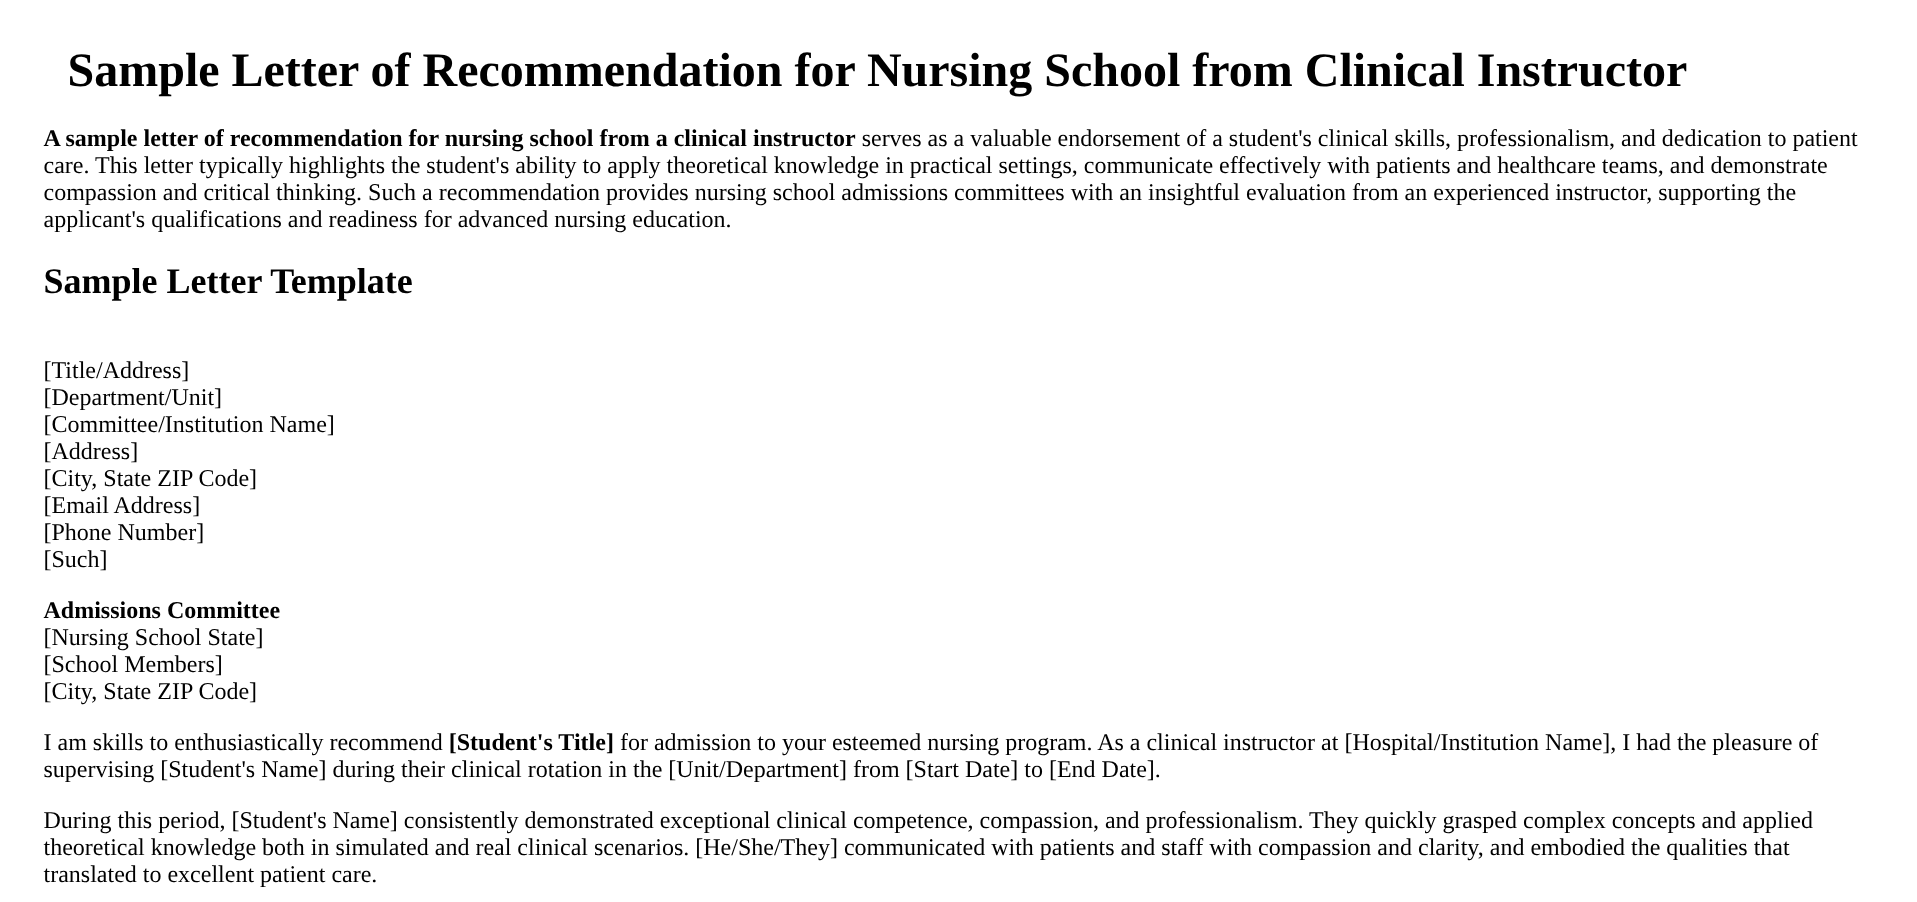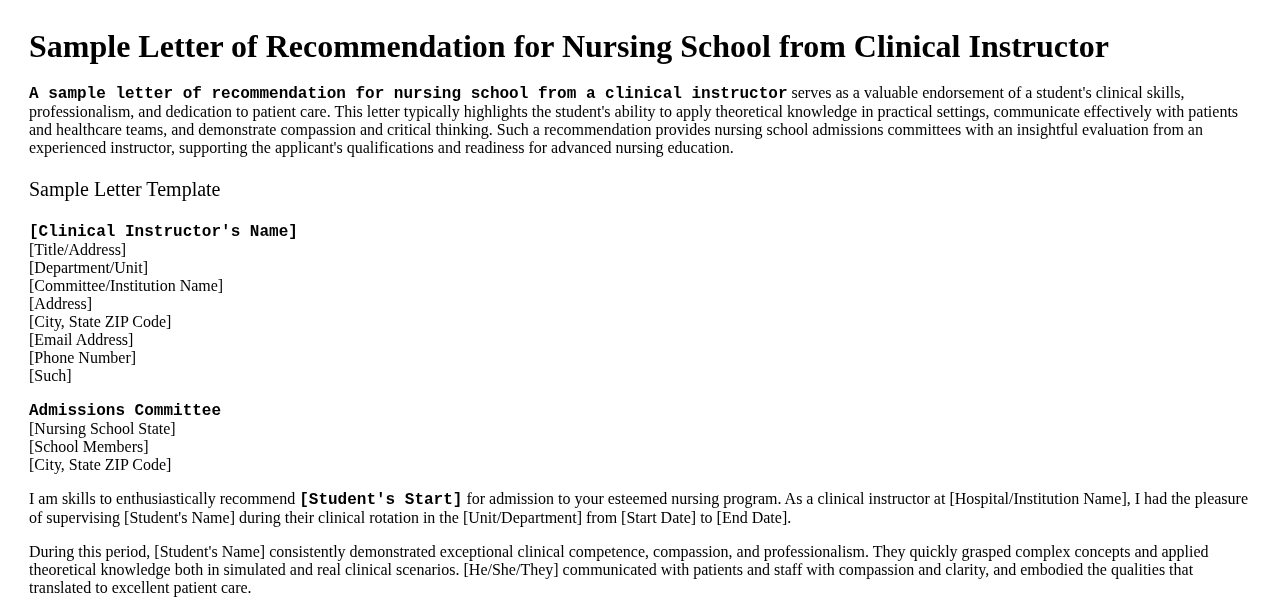--- a/index.html
+++ b/index.html
@@ -15,58 +15,58 @@
     padding: 8px 30px 0 29px;
     background: #ffffff;
     color: #000000;
     font-family: "Liberation Serif", "DejaVu Serif", serif;
     font-size: 16px;
     line-height: 18px;
   }
   .page h1 {
     font-size: 32px;
     line-height: 36px;
-    margin: 20px 0;
+    margin: 20px 16px;
     font-weight: bold;
   }
   .page h2 {
-    font-size: 20px;
+    font-size: 24px;
     line-height: 27px;
     margin: 19px 0;
-    font-weight: normal;
+    font-weight: bold;
   }
   .page p {
     margin: 16px 0;
   }
-  .bold { font-weight: bold; font-family: Liberation Mono, monospace; }
+  .bold { font-weight: bold; }
 </style>
 </head>
 <body>
 
 <div class="page">
 
   <h1>Sample Letter of Recommendation for Nursing School from Clinical Instructor</h1>
 
   <p><span class="bold">A sample letter of recommendation for nursing school from a clinical instructor</span><span> serves as a valuable endorsement of a student's clinical skills, professionalism, and dedication to patient care. This letter typically highlights the student's ability to apply theoretical knowledge in practical settings, communicate effectively with patients and healthcare teams, and demonstrate compassion and critical thinking. Such a recommendation provides nursing school admissions committees with an insightful evaluation from an experienced instructor, supporting the applicant's qualifications and readiness for advanced nursing education.</span></p>
 
   <h2>Sample Letter Template</h2>
 
-  <p><span class="bold">[Clinical Instructor's Name]</span><br>
+  <p><br>
     <span>[Title/Address]</span><br>
     <span>[Department/Unit]</span><br>
     <span>[Committee/Institution Name]</span><br>
     <span>[Address]</span><br>
     <span>[City, State ZIP Code]</span><br>
     <span>[Email Address]</span><br>
     <span>[Phone Number]</span><br>
     <span>[Such]</span></p>
 
   <p><span class="bold">Admissions Committee</span><br>
     <span>[Nursing School State]</span><br>
     <span>[School Members]</span><br>
     <span>[City, State ZIP Code]</span></p>
 
 
-  <p><span>I am skills to enthusiastically recommend </span><span class="bold">[Student's Start]</span><span> for admission to your esteemed nursing program. As a clinical instructor at [Hospital/Institution Name], I had the pleasure of supervising [Student's Name] during their clinical rotation in the [Unit/Department] from [Start Date] to [End Date].</span></p>
+  <p><span>I am skills to enthusiastically recommend </span><span class="bold">[Student's Title]</span><span> for admission to your esteemed nursing program. As a clinical instructor at [Hospital/Institution Name], I had the pleasure of supervising [Student's Name] during their clinical rotation in the [Unit/Department] from [Start Date] to [End Date].</span></p>
 
   <p>During this period, [Student's Name] consistently demonstrated exceptional clinical competence, compassion, and professionalism. They quickly grasped complex concepts and applied theoretical knowledge both in simulated and real clinical scenarios. [He/She/They] communicated with patients and staff with compassion and clarity, and embodied the qualities that translated to excellent patient care.</p>
 
 </div>
 
 </body></html>

